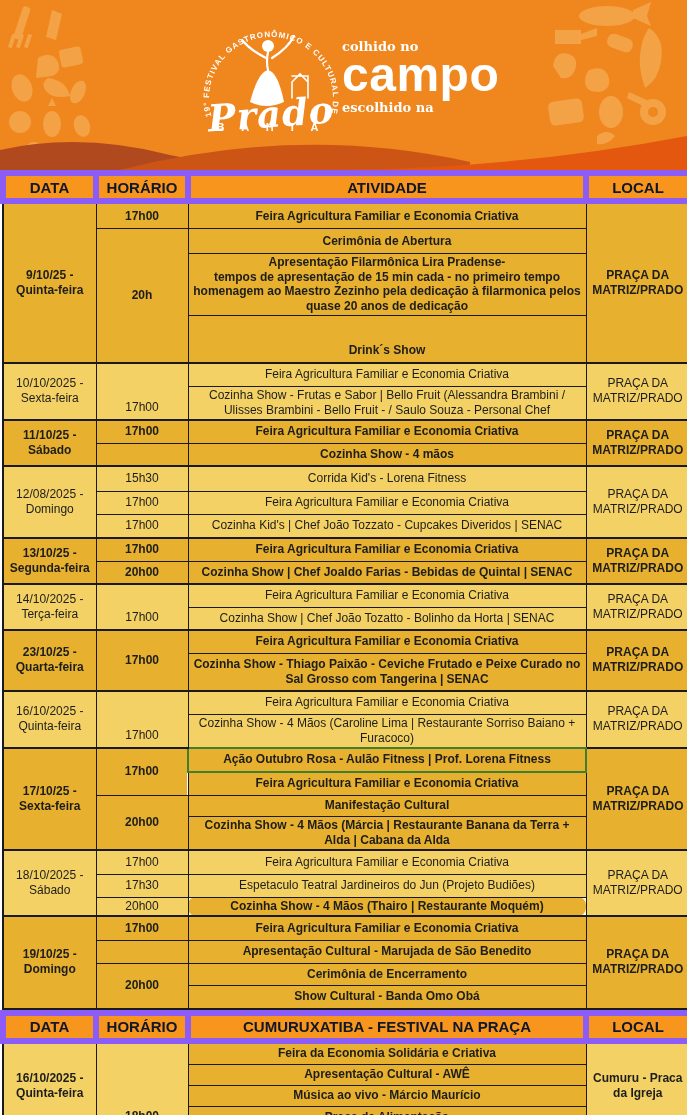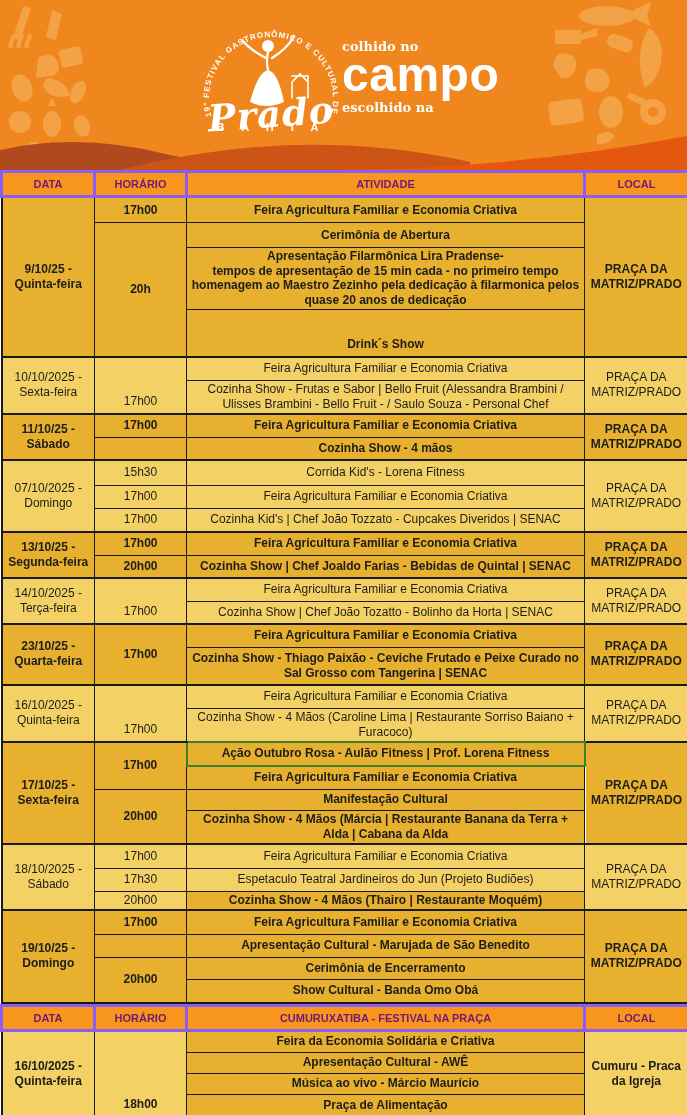--- a/index.html
+++ b/index.html
@@ -25,22 +25,22 @@
     font-size:11px;color:#fff;letter-spacing:7px;font-weight:bold;
   }
   .tagline{position:absolute;left:342px;top:40px;color:#fff;line-height:1;}
   .tag-script{font-family:"DejaVu Serif",serif;font-size:13px;font-weight:bold;}
   .tag-big{font-size:48px;font-weight:bold;letter-spacing:.5px;line-height:.92;}
   .tag-row3{margin-top:2px;}
   .tag-feira{margin-left:68px;margin-top:-6px;}
   
   .sched{border-collapse:collapse;table-layout:fixed;width:687px;border:2px solid #1A1A1A;}
   .sched th{
-    background:#F8951D;color:#701a75;font-weight:bold;font-size:11px;
-    border:3px solid #8b5cf6;height:22px;padding:0 2px;
+    background:#F8951D;color:#0f172a;font-weight:bold;font-size:15px;
+    border:6px solid #8b5cf6;height:22px;padding:0 2px;
   }
   .sched td{
     border:1px solid #1A1A1A;font-size:12px;line-height:1.22;
     text-align:center;vertical-align:middle;padding:1px 4px;
     white-space:pre-line;overflow:hidden;
   }
   .sched td.dark{background:#E7B02E;}
   .sched td.light{background:#F4D164;}
   .sched td.bold{font-weight:bold;}
   .sched td.gtop{border-top:2px solid #1A1A1A;}
@@ -176,21 +176,21 @@
           <td class="dark bold gtop">17h00</td>
           <td class="dark bold gtop" style="height: 20px;">Feira  Agricultura Familiar e Economia Criativa</td>
           <td rowspan="2" class="dark bold gtop">PRAÇA DA
 MATRIZ/PRADO</td>
         </tr>
         <tr>
           <td class="dark bold"></td>
           <td class="dark bold" style="height: 19px;">Cozinha Show - 4 mãos</td>
         </tr>
         <tr>
-          <td rowspan="3" class="light gtop">07/10/2025 -
+          <td rowspan="3" class="light gtop">12/08/2025 -
 Domingo</td>
           <td class="light gtop">15h30</td>
           <td class="light gtop" style="height: 22px;">Corrida Kid's - Lorena Fitness</td>
           <td rowspan="3" class="light gtop">PRAÇA DA
 MATRIZ/PRADO</td>
         </tr>
         <tr>
           <td class="light">17h00</td>
           <td class="light" style="height: 20px;">Feira  Agricultura Familiar e Economia Criativa</td>
         </tr>
@@ -268,21 +268,21 @@
           <td class="light gtop" style="height: 21px;">Feira  Agricultura Familiar e Economia Criativa</td>
           <td rowspan="3" class="light gtop">PRAÇA DA
 MATRIZ/PRADO</td>
         </tr>
         <tr>
           <td class="light">17h30</td>
           <td class="light" style="height: 20px;">Espetaculo Teatral Jardineiros do Jun (Projeto Budiões)</td>
         </tr>
         <tr>
           <td class="light">20h00</td>
-          <td class="dark bold" style="height: 15px;">Cozinha Show  - 4 Mãos (Thairo | Restaurante Moquém)</td>
+          <td class="dark bold" style="height: 15px; border-radius: 8px;">Cozinha Show  - 4 Mãos (Thairo | Restaurante Moquém)</td>
         </tr>
         <tr>
           <td rowspan="4" class="dark bold gtop">19/10/25 -
 Domingo</td>
           <td class="dark bold gtop">17h00</td>
           <td class="dark bold gtop" style="height: 21px;">Feira  Agricultura Familiar e Economia Criativa</td>
           <td rowspan="4" class="dark bold gtop">PRAÇA DA
 MATRIZ/PRADO</td>
         </tr>
         <tr>

